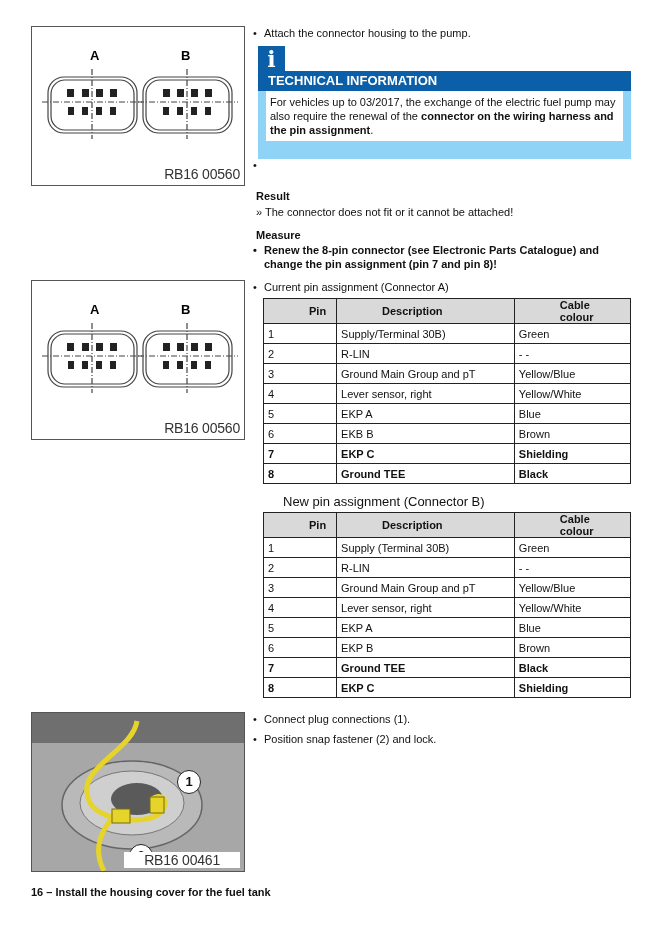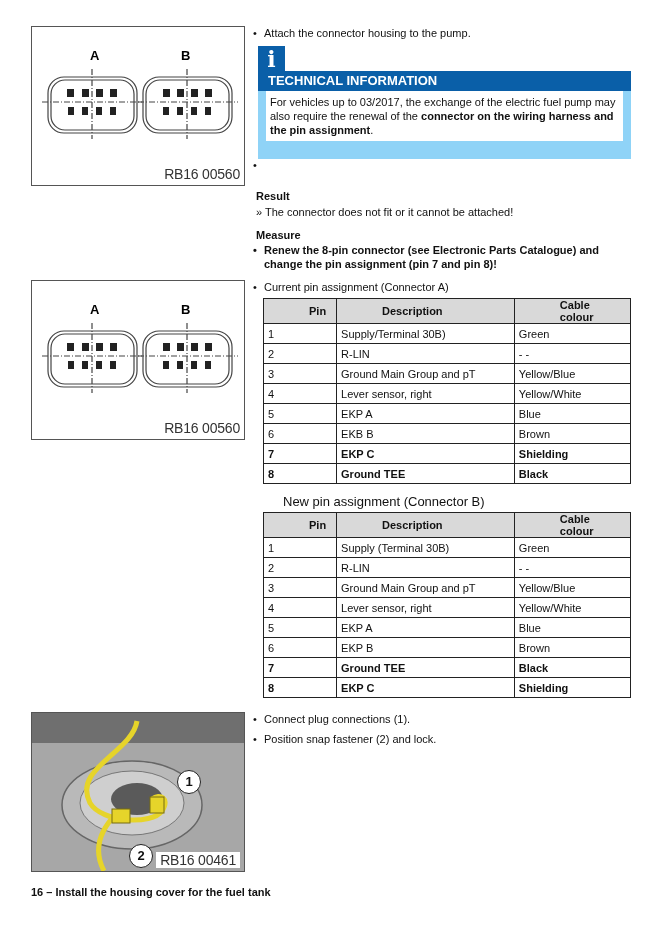--- a/index.html
+++ b/index.html
@@ -239,19 +239,19 @@
     <ellipse cx="100" cy="92" rx="70" ry="44" fill="#b9b9b9" stroke="#666" stroke-width="1.5"></ellipse>
     <ellipse cx="100" cy="90" rx="52" ry="32" fill="#cfcfcf" stroke="#777"></ellipse>
     <ellipse cx="105" cy="86" rx="26" ry="16" fill="#5a5a5a"></ellipse>
     <path d="M105 8 C100 40, 40 55, 58 90 C70 110, 120 112, 130 98 C138 85, 128 80, 120 86" fill="none" stroke="#e6d42a" stroke-width="5"></path>
     <path d="M85 100 C70 115, 60 135, 72 158" fill="none" stroke="#e6d42a" stroke-width="5"></path>
     <rect x="80" y="96" width="18" height="14" fill="#e6d42a" stroke="#776d10"></rect>
     <rect x="118" y="84" width="14" height="16" fill="#e6d42a" stroke="#776d10"></rect>
   </svg>
   <div class="callout" style="left:145px;top:57px;">1</div>
   <div class="callout" style="left:97px;top:131px;">2</div>
-  <span class="fig-code" style="background:#fff;padding:0 4px;">RB16 00461</span>
+  <span class="fig-code" style="background:#fff;padding:0 20px;">RB16 00461</span>
 </div>
 
 <div class="bullet" style="left:264px;top:712px;">Connect plug connections (1).</div>
 <div class="bullet" style="left:264px;top:732px;">Position snap fastener (2) and lock.</div>
 
 <div class="heading" style="left:31px;top:886px;">16 – Install the housing cover for the fuel tank</div>
 
 </body></html>

